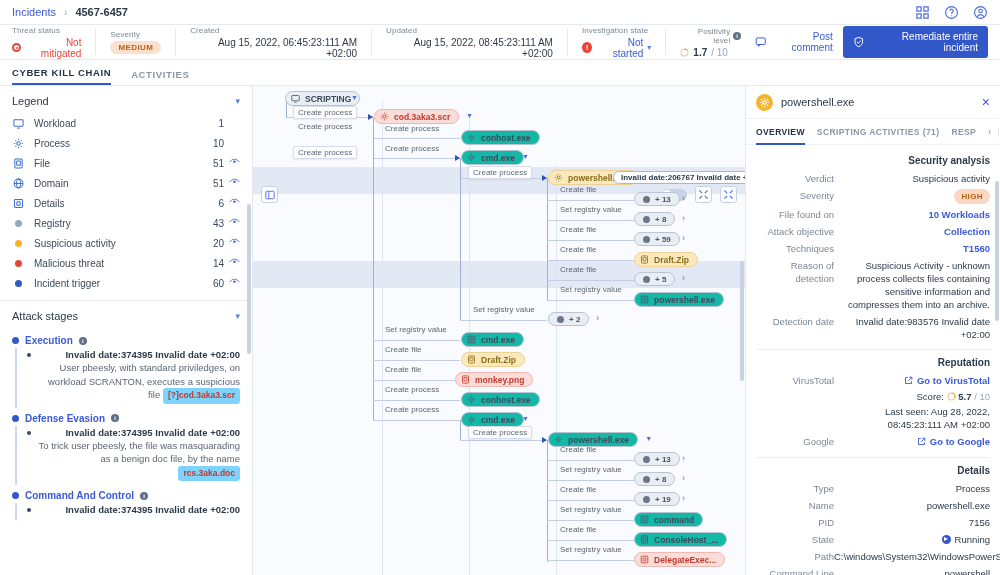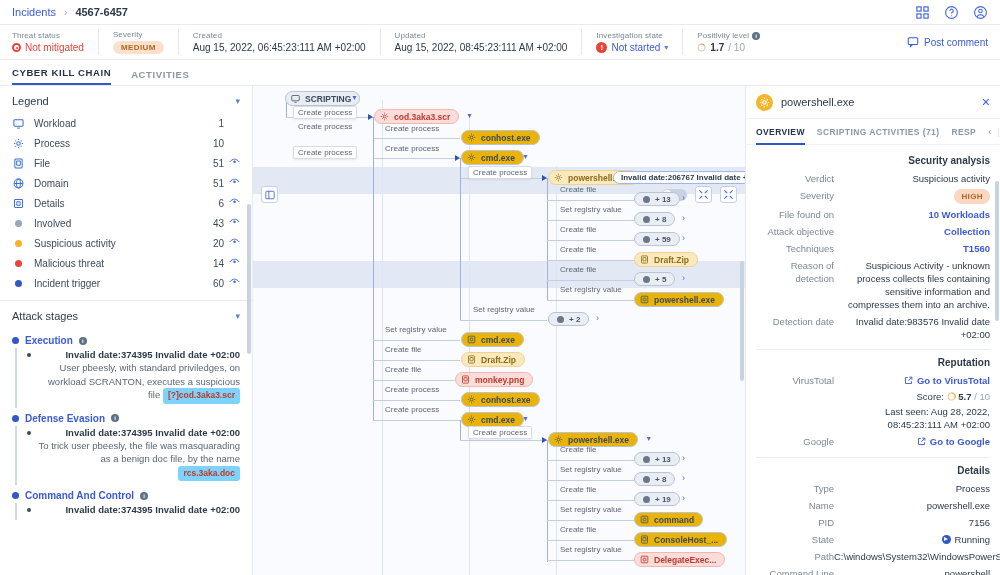--- a/index.html
+++ b/index.html
@@ -84,21 +84,21 @@
   .gtoolbar-left { position:absolute; left:8px; top:100px; width:17px;height:17px;border:1px solid #c6d0e6;
     border-radius:3px; background:#fff; display:flex;align-items:center;justify-content:center;}
   .gtoolbar-right { position:absolute; right:8px; top:100px; display:flex; align-items:center; gap:8px;}
   .toggle { width:26px;height:12px;border-radius:7px;background:#c9d2e3; position:relative;}
   .toggle::after{content:"";position:absolute;left:1px;top:1px;width:10px;height:10px;border-radius:50%;background:#fff;}
   .sqbtn { width:17px;height:17px;border:1px solid #c6d0e6;border-radius:3px;background:#fff;
     display:flex;align-items:center;justify-content:center;}
 
   .node { position:absolute; display:inline-flex; align-items:center; gap:5px; height:15px;
     padding:0 8px 0 5px; border-radius:8px; font-size:8.5px; font-weight:bold; white-space:nowrap;
-    border:1px solid #b9c3d4; background:#eab308; color:#3c4a5c; cursor:pointer;}
+    border:1px solid #b9c3d4; background:#14b8a6; color:#3c4a5c; cursor:pointer;}
   .node.red { background:#fadcd9; border-color:#f0b6b0; color:#c0392b; }
   .node.yellow { background:#fbe9bd; border-color:#edd293; color:#8a6d1a; }
   .node.host { background:#e9edf4; }
   .node .nico { width:9px;height:9px; display:flex;align-items:center;justify-content:center; }
   .ncaret { position:absolute; font-size:8px; color:#4a6ae0; }
 
   .elabel { position:absolute; font-size:8px; color:#5b6673; white-space:nowrap;}
   .tooltipbox { position:absolute; background:#fff; border:1px solid #d5dceb; border-radius:2px;
     padding:1px 4px; font-size:8px; color:#5b6673; box-shadow:0 1px 2px rgba(0,0,0,.08); white-space:nowrap;}
   .datebadge { position:absolute; background:#fff; border:1px solid #9fb6e8; border-radius:9px;
@@ -224,20 +224,27 @@
       </div>
     </div>
     <div class="meta-actions">
       <div class="btn-ghost">
         <svg width="12" height="12" viewBox="0 0 14 14" fill="none" stroke="#3b5bd6" stroke-width="1.2">
           <rect x="1.5" y="2" width="11" height="8" rx="1.2"></rect>
             <path d="M4 10v2.3L6.6 10"></path>
         </svg>
         <span>Post comment</span>
       </div>
+      <div class="btn-primary">
+        <svg width="12" height="12" viewBox="0 0 14 14" fill="none" stroke="#fff" stroke-width="1.2">
+          <path d="M7 1.3l4.6 1.8v3.6c0 3-2 5-4.6 6-2.6-1-4.6-3-4.6-6V3.1z"></path>
+            <path d="M4.9 7l1.5 1.5L9.3 5.6"></path>
+        </svg>
+        <span>Remediate entire incident</span>
+      </div>
     </div>
   </div>
 
   <div class="tabbar">
     <div class="tab active">CYBER KILL CHAIN</div>
     <div class="tab">ACTIVITIES</div>
   </div>
 
   <div class="body">
 
@@ -313,21 +320,21 @@
             <span class="legend-eye">
       <svg width="11" height="8" viewBox="0 0 14 9" fill="none" stroke="#4a6ae0" stroke-width="1.2">
         <path d="M1 4.5C2.8 2 4.8 1 7 1s4.2 1 6 3.5"></path>
                 <circle cx="7" cy="4.3" r="1.6" fill="#4a6ae0" stroke="none"></circle>
       </svg></span>
           </div>
           <div class="legend-row">
             <span class="legend-ico">
               <span class="lgdot" style="background:#9aa7b8"></span>
             </span>
-            <span class="legend-lbl">Involved</span>
+            <span class="legend-lbl">Registry</span>
             <span class="legend-cnt">43</span>
             <span class="legend-eye">
       <svg width="11" height="8" viewBox="0 0 14 9" fill="none" stroke="#4a6ae0" stroke-width="1.2">
         <path d="M1 4.5C2.8 2 4.8 1 7 1s4.2 1 6 3.5"></path>
                 <circle cx="7" cy="4.3" r="1.6" fill="#4a6ae0" stroke="none"></circle>
       </svg></span>
           </div>
           <div class="legend-row">
             <span class="legend-ico">
               <span class="lgdot" style="background:#f5b52b"></span>

